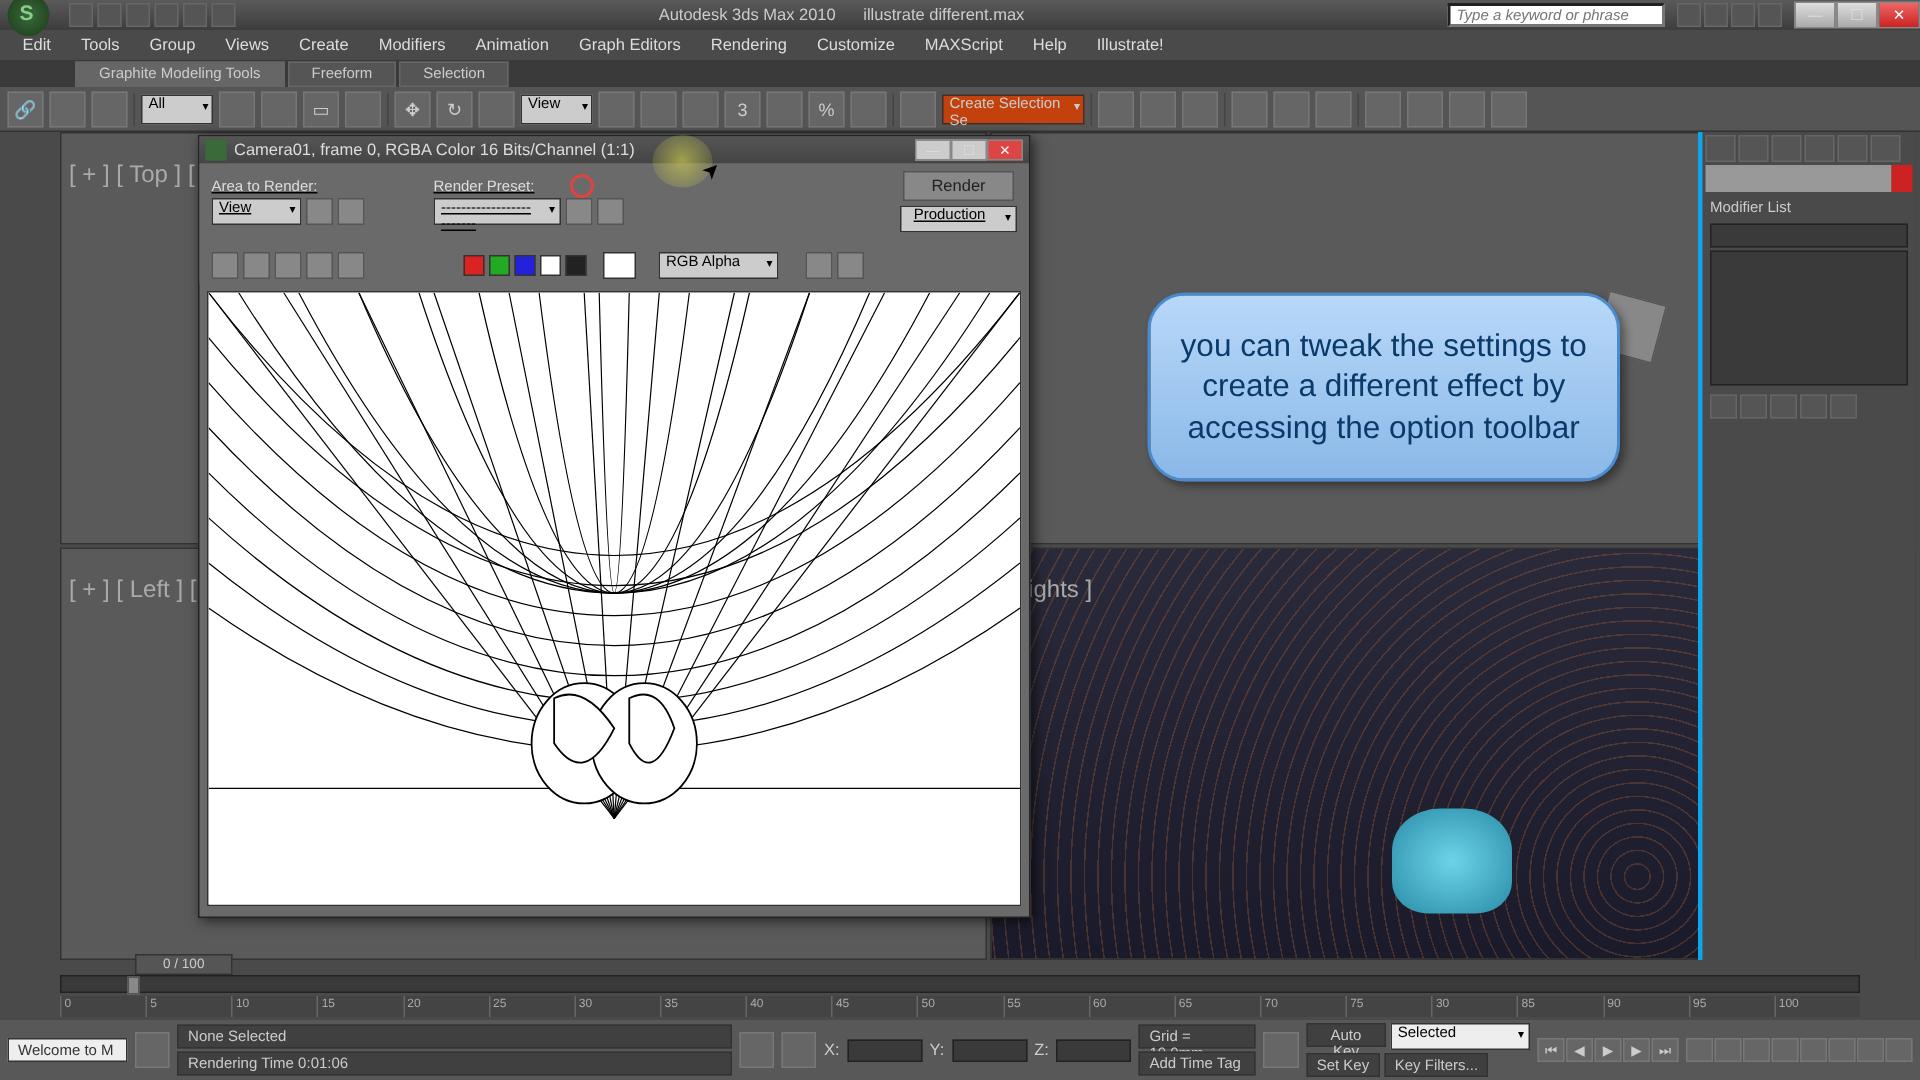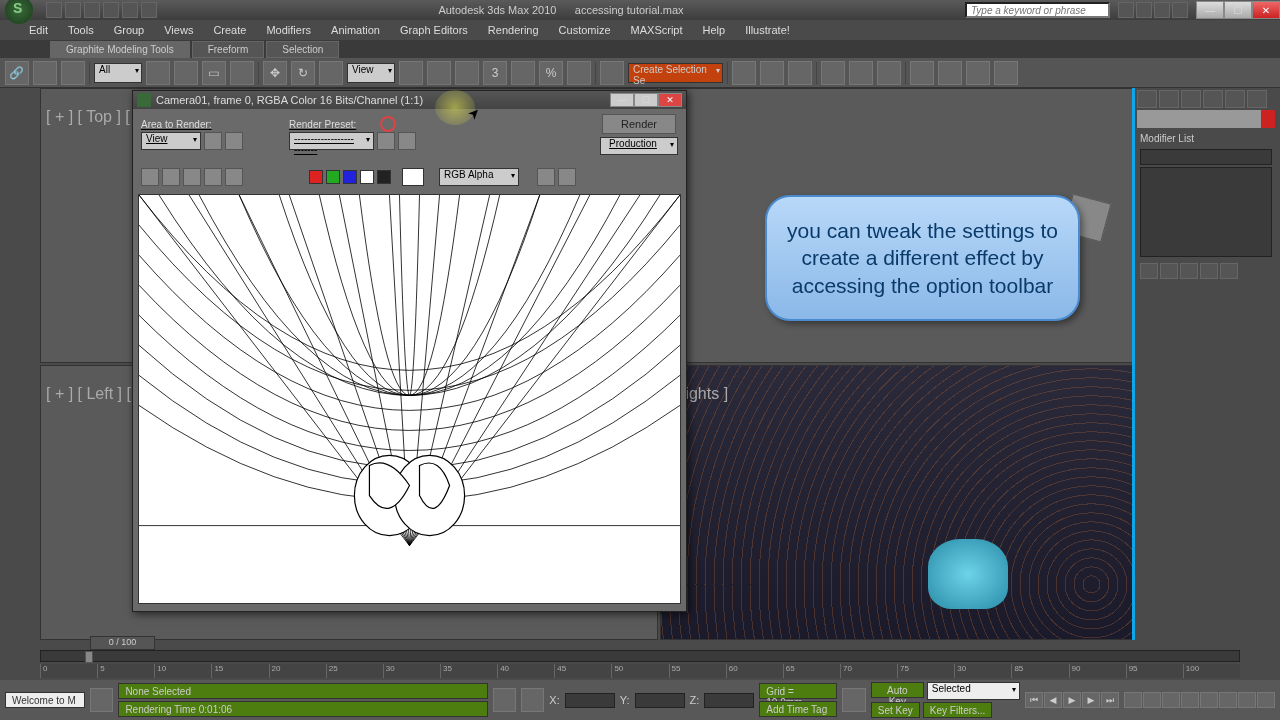--- a/index.html
+++ b/index.html
@@ -11,21 +11,21 @@
 .qat { display: flex; gap: 3px; margin-left: 8px; }
 .qat-btn { width: 16px; height: 16px; background: #555; border: 1px solid #666; }
 .title-center { flex: 1; text-align: center; color: #ccc; font-size: 11px; }
 .search-box { width: 145px; height: 16px; background: #fff; color: #888; font-style: italic; padding: 0 4px; font-size: 10px; }
 .title-icons { display: flex; gap: 2px; margin: 0 8px; }
 .ticon { width: 16px; height: 16px; background: #555; border: 1px solid #666; }
 .win-controls { display: flex; }
 .win-btn { width: 28px; height: 18px; border: 1px solid #888; background: linear-gradient(#ddd, #aaa); display: flex; align-items: center; justify-content: center; font-size: 10px; }
 .win-btn.close { background: linear-gradient(#e66, #c22); color: #fff; }
 
-.menubar { height: 20px; background: #4a4a4a; display: flex; align-items: center; padding: 0 19px; color: #ddd; }
+.menubar { height: 20px; background: #4a4a4a; display: flex; align-items: center; padding: 0 5px; color: #ddd; }
 .menu-item { padding: 2px 10px; cursor: pointer; }
 
 .ribbon-tabs { height: 18px; background: #3a3a3a; display: flex; align-items: flex-end; padding-left: 50px; }
 .rtab { padding: 2px 15px; background: #555; color: #ccc; font-size: 10px; border: 1px solid #666; margin-right: 2px; }
 .rtab.active { background: #666; }
 
 .toolbar { height: 30px; background: #555; display: flex; align-items: center; padding: 0 5px; gap: 4px; border-bottom: 1px solid #333; }
 .tbtn { width: 24px; height: 24px; background: #666; border: 1px solid #777; display: flex; align-items: center; justify-content: center; color: #ccc; font-size: 12px; }
 .tsep { width: 1px; height: 22px; background: #444; }
 .tdrop { height: 20px; background: #ccc; border: 1px solid #333; padding: 0 14px 0 4px; font-size: 10px; position: relative; }
@@ -83,21 +83,21 @@
 .callout { position: absolute; top: 195px; right: 200px; width: 315px; background: linear-gradient(#b8d8f8, #8ab8e8); border: 2px solid #4a8acf; border-radius: 25px; padding: 20px; color: #0a3a6a; font-size: 21px; text-align: center; line-height: 1.3; box-shadow: 3px 3px 6px rgba(0,0,0,0.4); font-family: Arial; }
 
 .timeline { position: absolute; bottom: 40px; left: 40px; right: 40px; height: 30px; background: #4a4a4a; }
 .frame-readout { position: absolute; top: -14px; left: 50px; width: 65px; height: 14px; background: #555; color: #ccc; font-size: 9px; text-align: center; border: 1px solid #333; }
 .slider-track { position: absolute; top: 0; left: 0; right: 0; height: 12px; background: #3a3a3a; border: 1px solid #222; }
 .slider-thumb { position: absolute; top: 0; left: 44px; width: 8px; height: 12px; background: #888; border: 1px solid #555; }
 .ruler { position: absolute; top: 14px; left: 0; right: 0; height: 14px; background: #444; display: flex; }
 .ruler-tick { flex: 1; border-left: 1px solid #666; color: #aaa; font-size: 8px; padding-left: 2px; }
 
 .statusbar { position: absolute; bottom: 0; left: 0; right: 0; height: 40px; background: #585858; display: flex; align-items: center; padding: 0 5px; gap: 5px; }
-.status-box { background: #4d7c0f; border: 1px solid #333; padding: 2px 6px; color: #ccc; font-size: 10px; height: 16px; }
+.status-box { background: #404040; border: 1px solid #333; padding: 2px 6px; color: #ccc; font-size: 10px; height: 16px; }
 .status-white { background: #eee; color: #333; width: 80px; }
 .xyz-input { width: 50px; height: 15px; background: #3a3a3a; border: 1px solid #222; color: #ccc; }
 .anim-btns { display: flex; gap: 1px; margin-left: auto; }
 .anim-btn { width: 18px; height: 16px; background: #666; border: 1px solid #777; color: #ccc; display: flex; align-items: center; justify-content: center; font-size: 9px; }
 
 .highlight-circle { position: absolute; top: 116px; left: 380px; width: 16px; height: 16px; border: 2px solid #d44; border-radius: 50%; }
 .highlight-glow { position: absolute; top: 90px; left: 435px; width: 40px; height: 35px; background: radial-gradient(circle, rgba(200,200,80,0.7), transparent); border-radius: 50%; }
 .cursor-arrow { position: absolute; top: 105px; left: 468px; width: 12px; height: 16px; z-index: 100; }
 .cursor-arrow::before { content: "➤"; color: #000; transform: rotate(-45deg); display: block; font-size: 14px; }
 
@@ -113,21 +113,21 @@
     <div class="qat-btn"></div>
     <div class="qat-btn"></div>
     <div class="qat-btn"></div>
     <div class="qat-btn"></div>
     <div class="qat-btn"></div>
     <div class="qat-btn"></div>
   </div>
   <div class="title-center">
     <span>Autodesk 3ds Max 2010</span>
     &nbsp;&nbsp;&nbsp;&nbsp;
-    <span>accessing tutorial.max</span>
+    <span>illustrate different.max</span>
   </div>
   <input class="search-box" placeholder="Type a keyword or phrase" style="">
   <div class="title-icons">
     <div class="ticon"></div>
     <div class="ticon"></div>
     <div class="ticon"></div>
     <div class="ticon"></div>
   </div>
   <div class="win-controls">
     <div class="win-btn">—</div>

